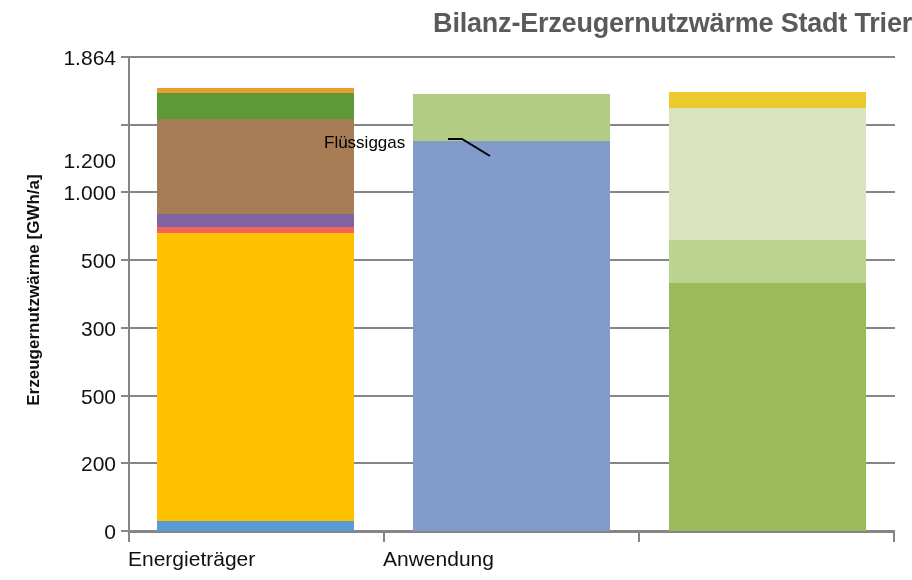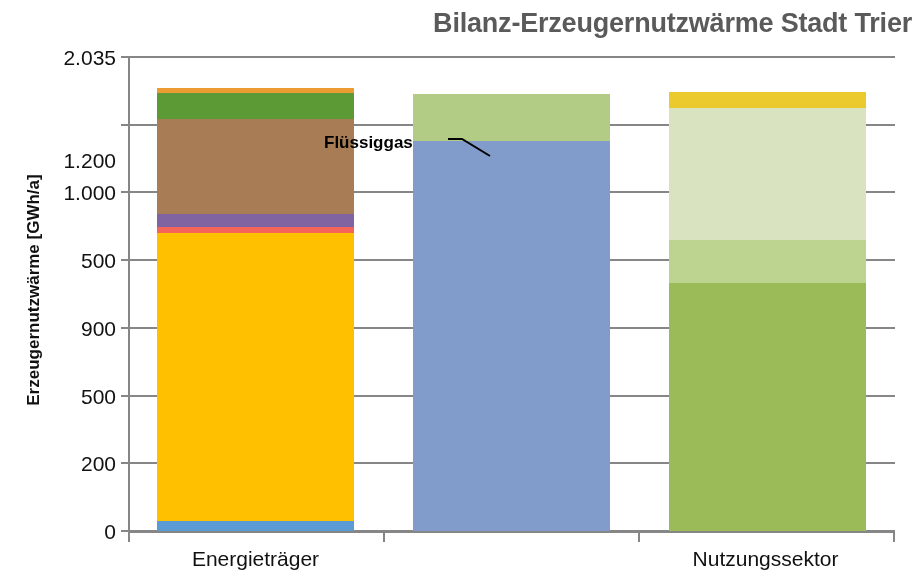--- a/index.html
+++ b/index.html
@@ -113,21 +113,21 @@
   }
   .seg-label.two-line {
     line-height: 1.25;
   }
   
   #callout-fluessiggas {
     position: absolute;
     left: 196px;
     top: 76px;
     font-size: 17px;
-    font-weight: bold;
+    font-weight: normal;
     color: #000000;
     white-space: nowrap;
   }
   #callout-line {
     position: absolute;
     left: 320px;
     top: 76px;
     width: 44px;
     height: 24px;
     pointer-events: none;
@@ -150,21 +150,20 @@
   .cat-divider {
     position: absolute;
     top: 0;
     width: 2px;
     height: 11px;
     background: #868686;
   }
   .cat-label {
     position: absolute;
     top: 16px;
-    text-align: center;
     font-size: 21px;
     color: #111111;
     white-space: nowrap;
   }
 </style>
 </head>
 <body>
 
 <div id="chart-root">
 
@@ -179,33 +178,33 @@
         <div class="tick-mark" style="top: 473px;"></div>
         <div class="tick-label" style="top: 474px;">0</div>
         <div class="gridline" style="top: 405.286px;"></div>
         <div class="tick-mark" style="top: 405.286px;"></div>
         <div class="tick-label" style="top: 406.286px;">200</div>
         <div class="gridline" style="top: 337.571px;"></div>
         <div class="tick-mark" style="top: 337.571px;"></div>
         <div class="tick-label" style="top: 338.571px;">500</div>
         <div class="gridline" style="top: 269.857px;"></div>
         <div class="tick-mark" style="top: 269.857px;"></div>
-        <div class="tick-label" style="top: 270.857px;">900</div>
+        <div class="tick-label" style="top: 270.857px;">300</div>
         <div class="gridline" style="top: 202.143px;"></div>
         <div class="tick-mark" style="top: 202.143px;"></div>
         <div class="tick-label" style="top: 203.143px;">500</div>
         <div class="gridline" style="top: 134.429px;"></div>
         <div class="tick-mark" style="top: 134.429px;"></div>
         <div class="tick-label" style="top: 135.429px; text-align: center;">1.000</div>
         <div class="gridline" style="top: 66.7143px;"></div>
         <div class="tick-mark" style="top: 66.7143px;"></div>
         <div class="tick-label" style="top: 67.7143px; margin-top: 35px;">1.200</div>
         <div class="gridline" style="top: -1px;"></div>
         <div class="tick-mark" style="top: -1px;"></div>
-        <div class="tick-label" style="top: 0px;">2.035</div>
+        <div class="tick-label" style="top: 0px;">1.864</div>
       </div>
     <div id="bars">
         <div class="seg-label" style="top: 468.921px; left: 29.3333px; width: 197px;">Wärme</div>
         <div class="seg-label two-line" style="top: 319.95px; left: 29.3333px; width: 197px;">
           <div>Erdgas /</div>
           <div>Biomethan</div>
         </div>
         <div class="seg-label" style="top: 177.01px; left: 29.3333px; width: 197px;">Strom</div>
         <div class="seg-label" style="top: 163.53px; left: 29.3333px; width: 197px;">WP-Strom</div>
         <div class="seg-label" style="top: 109.697px; left: 29.3333px; width: 197px;">Heizöl</div>
@@ -243,16 +242,16 @@
     </svg>
   </div>
 
   <div id="category-axis">
     <div id="axis-line"></div>
     <div class="cat-divider" style="left:0px;"></div>
     <div class="cat-divider" style="left:255px;"></div>
     <div class="cat-divider" style="left:510px;"></div>
     <div class="cat-divider" style="left:765px;"></div>
     <div class="cat-label" style="left:0px; width:255px;">Energieträger</div>
-    <div class="cat-label" style="left:510px; width:255px;">Nutzungssektor</div>
+    <div class="cat-label" style="left:255px; width:255px;">Anwendung</div>
   </div>
 
 </div>
 
 </body></html>

